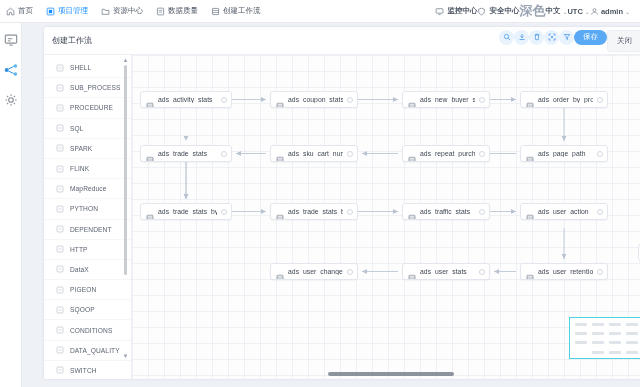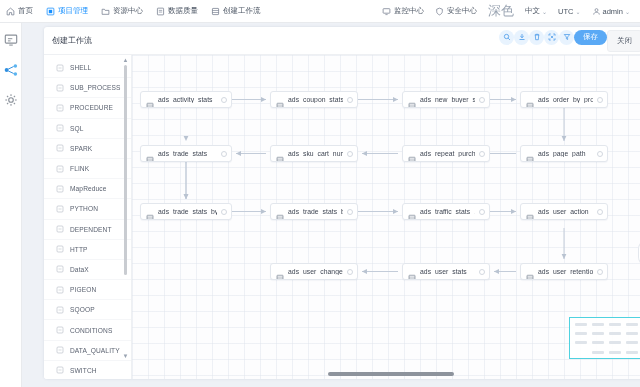--- a/index.html
+++ b/index.html
@@ -33,22 +33,23 @@
     white-space: nowrap;
   }
   .nav-items { display: flex; align-items: flex-start; gap: 13px; }
   .nav-item {
     display: flex; align-items: center; gap: 3px;
     font-size: 7.5px; color: #4b5563; white-space: nowrap; cursor: pointer;
   }
   .nav-item.active { color: #1890ff; }
   .nav-ico { width: 9px; height: 9px; display:inline-block; flex:none; }
   .nav-right {
-    margin-left: auto; display: flex; gap: 11px;
+    margin-left: auto; display: flex; 
     padding-right: 4px;
+    font-weight: bold;
   }
   .nav-right .nav-item { color: #4b5563; }
   .selwrap { display: flex; align-items: center; gap: 2px; font-size: 7.5px; color: #4b5563; cursor: pointer;}
   .caret { font-size: 6px; color: #9aa4b2; }
   .theme-txt { font-size: 13px; color: #9aa4b2; cursor:pointer; }
 
   
   .rail {
     position: absolute; top: 23px; left: 0; width: 22px; height: 364px;
     background: #ffffff; border-right: 1px solid #e8eaed;

